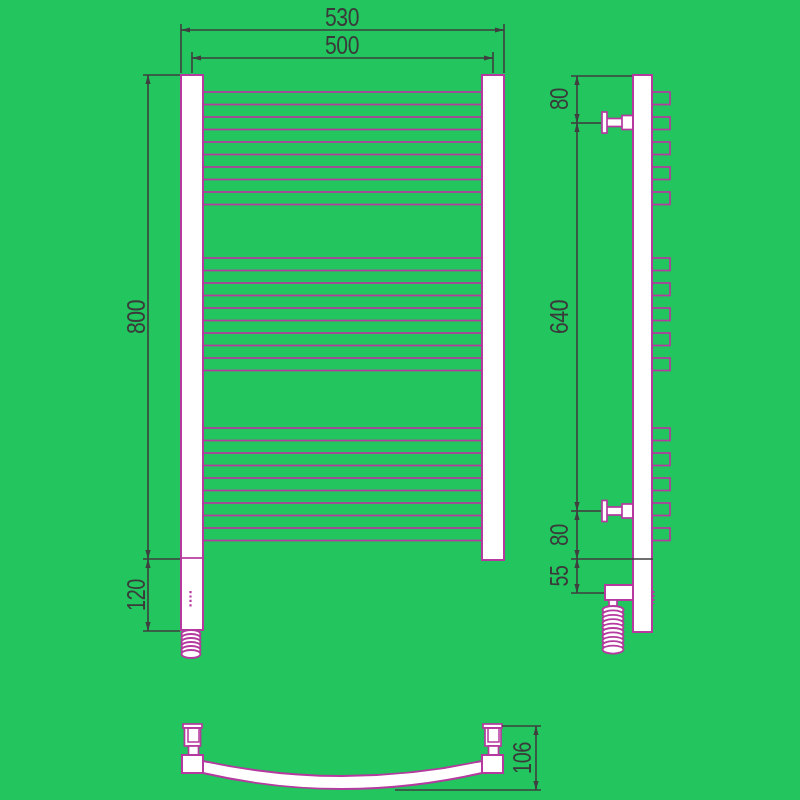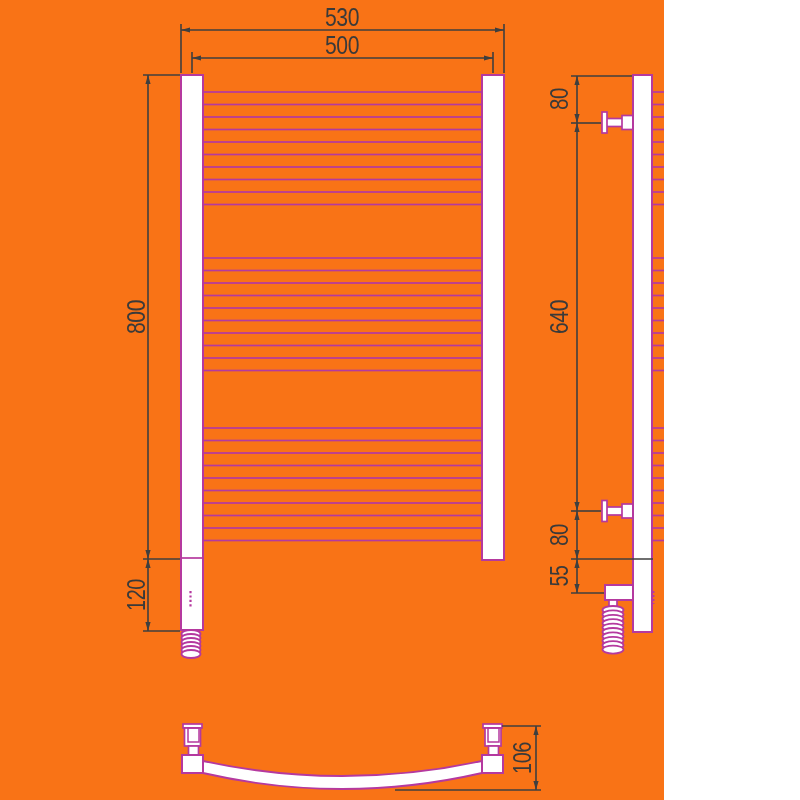--- a/index.html
+++ b/index.html
@@ -1,16 +1,16 @@
 <!DOCTYPE html>
 <html><head>
 <meta charset="utf-8">
 <style>
   html,body{margin:0;padding:0;background:#ffffff;}
-  .stage{position:relative;width:664px;height:800px;background:#f97316;overflow:hidden;}
+  .stage{position:relative;width:800px;height:800px;background:#22c55e;overflow:hidden;}
   svg{display:block;}
   text{font-family:"Liberation Sans","DejaVu Sans",sans-serif;font-size:25px;fill:#3a3a3a;letter-spacing:-0.5px;}
   .obj{stroke:#b5399f;fill:none;}
   .objf{stroke:#b5399f;fill:#ffffff;}
   .dim{stroke:#3f3f3f;fill:none;stroke-width:1.6;}
   .arr{fill:#3f3f3f;stroke:none;}
 </style>
 </head>
 <body>
 

